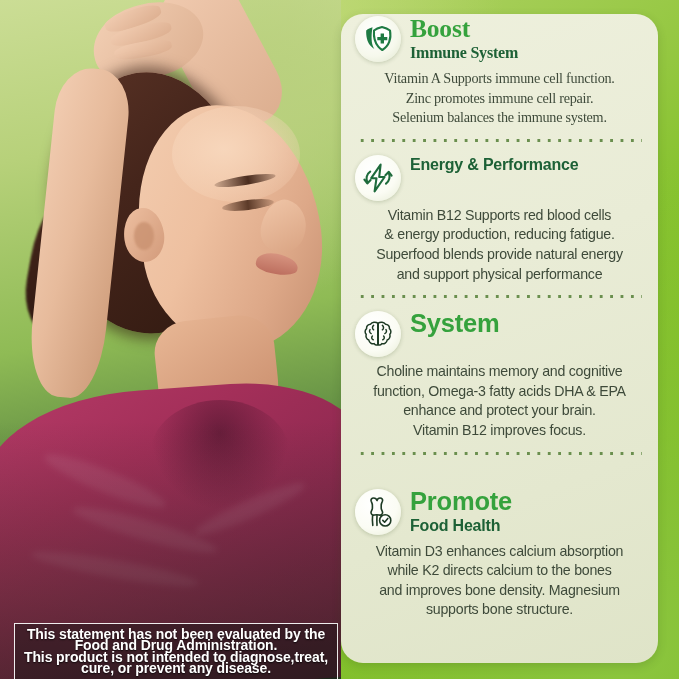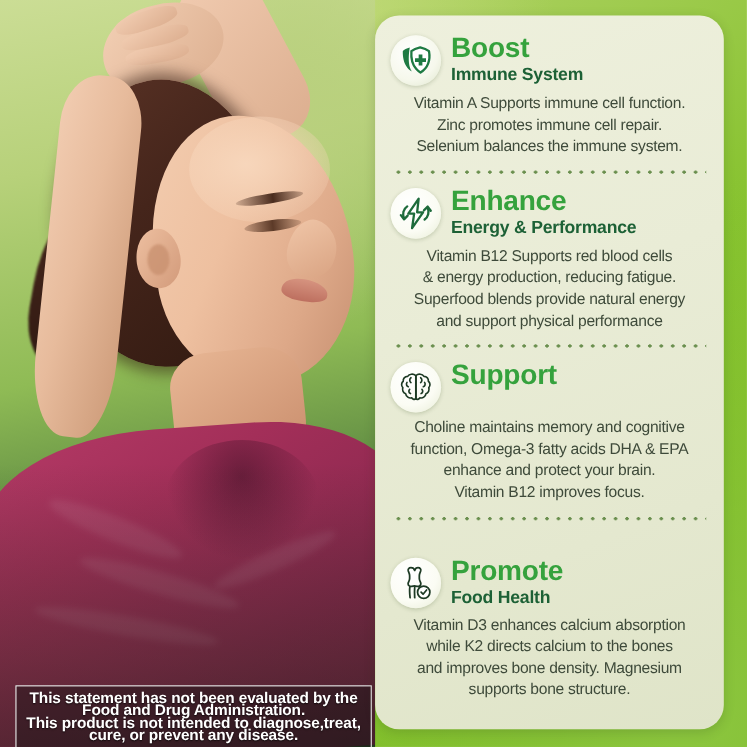--- a/index.html
+++ b/index.html
@@ -179,21 +179,21 @@
   }
   .f-body{
     font-size:14.2px;line-height:19.6px;color:#3e4a3a;
     margin-top:5px;letter-spacing:-0.25px;white-space:pre-line;text-align:center;
   }
   .dots{
     height:3px;margin:11px 2px 11px 2px;
     background-image:radial-gradient(circle, #6a8f4e 1.4px, rgba(106,143,78,0) 1.6px);
     background-size:10.4px 3px;background-repeat:repeat-x;background-position:0 50%;
   }
-  .sec1{padding-top:16px;}
+  .sec1{font-family:Liberation Serif, serif;}
   .sec2{padding-top:0px;}
   .sec3{padding-top:0px;}
   .sec4{padding-top:0px;margin-top:32px;}
 </style>
 </head>
 <body>
 
 <div id="stage">
 
   <div class="photo">
@@ -256,21 +256,20 @@
         <div class="f-icon">
           <svg width="34" height="34" viewBox="0 0 34 34">
             <path d="M19.6 3.6 L10.2 17.2 h5.3 L13.6 30.4 L23.6 16.0 h-5.4 z" fill="#ffffff" stroke="#1e6b3c" stroke-width="2.1" stroke-linejoin="round" stroke-linecap="round"></path>
             <path d="M9.2 10.6 C5.6 13.0 4.6 17.6 6.3 21.4" fill="none" stroke="#1e6b3c" stroke-width="2.1" stroke-linecap="round"></path>
             <path d="M3.4 18.6 L6.3 22.4 L9.6 19.0" fill="none" stroke="#1e6b3c" stroke-width="2.1" stroke-linecap="round" stroke-linejoin="round"></path>
             <path d="M25.0 22.6 C28.4 20.2 29.4 15.6 27.8 11.8" fill="none" stroke="#1e6b3c" stroke-width="2.1" stroke-linecap="round"></path>
             <path d="M30.6 14.6 L27.8 10.8 L24.4 14.2" fill="none" stroke="#1e6b3c" stroke-width="2.1" stroke-linecap="round" stroke-linejoin="round"></path>
           </svg>
         </div>
         <div class="f-titles">
-          <div class="f-t1">Enhance</div>
           <div class="f-t2">Energy &amp; Performance</div>
         </div>
       </div>
       <div class="f-body">Vitamin B12 Supports red blood cells
 &amp; energy production, reducing fatigue.
 Superfood blends provide natural energy
 and support physical performance</div>
     </div>
 
     <div class="dots"></div>
@@ -286,21 +285,21 @@
               <path d="M12.6 8.4 C11.0 9.6 11.2 11.8 12.6 12.8"></path>
               <path d="M9.0 12.6 C8.0 14.0 8.6 16.0 10.2 16.6"></path>
               <path d="M11.4 19.0 C10.2 20.2 10.6 22.2 12.2 22.8"></path>
               <path d="M21.4 8.4 C23.0 9.6 22.8 11.8 21.4 12.8"></path>
               <path d="M25.0 12.6 C26.0 14.0 25.4 16.0 23.8 16.6"></path>
               <path d="M22.6 19.0 C23.8 20.2 23.4 22.2 21.8 22.8"></path>
             </g>
           </svg>
         </div>
         <div class="f-titles">
-          <div class="f-t1">Support</div>
+          <div class="f-t1">System</div>
         </div>
       </div>
       <div class="f-body">Choline maintains memory and cognitive
 function, Omega-3 fatty acids DHA &amp; EPA
 enhance and protect your brain.
 Vitamin B12 improves focus.</div>
     </div>
 
     <div class="dots"></div>
 

